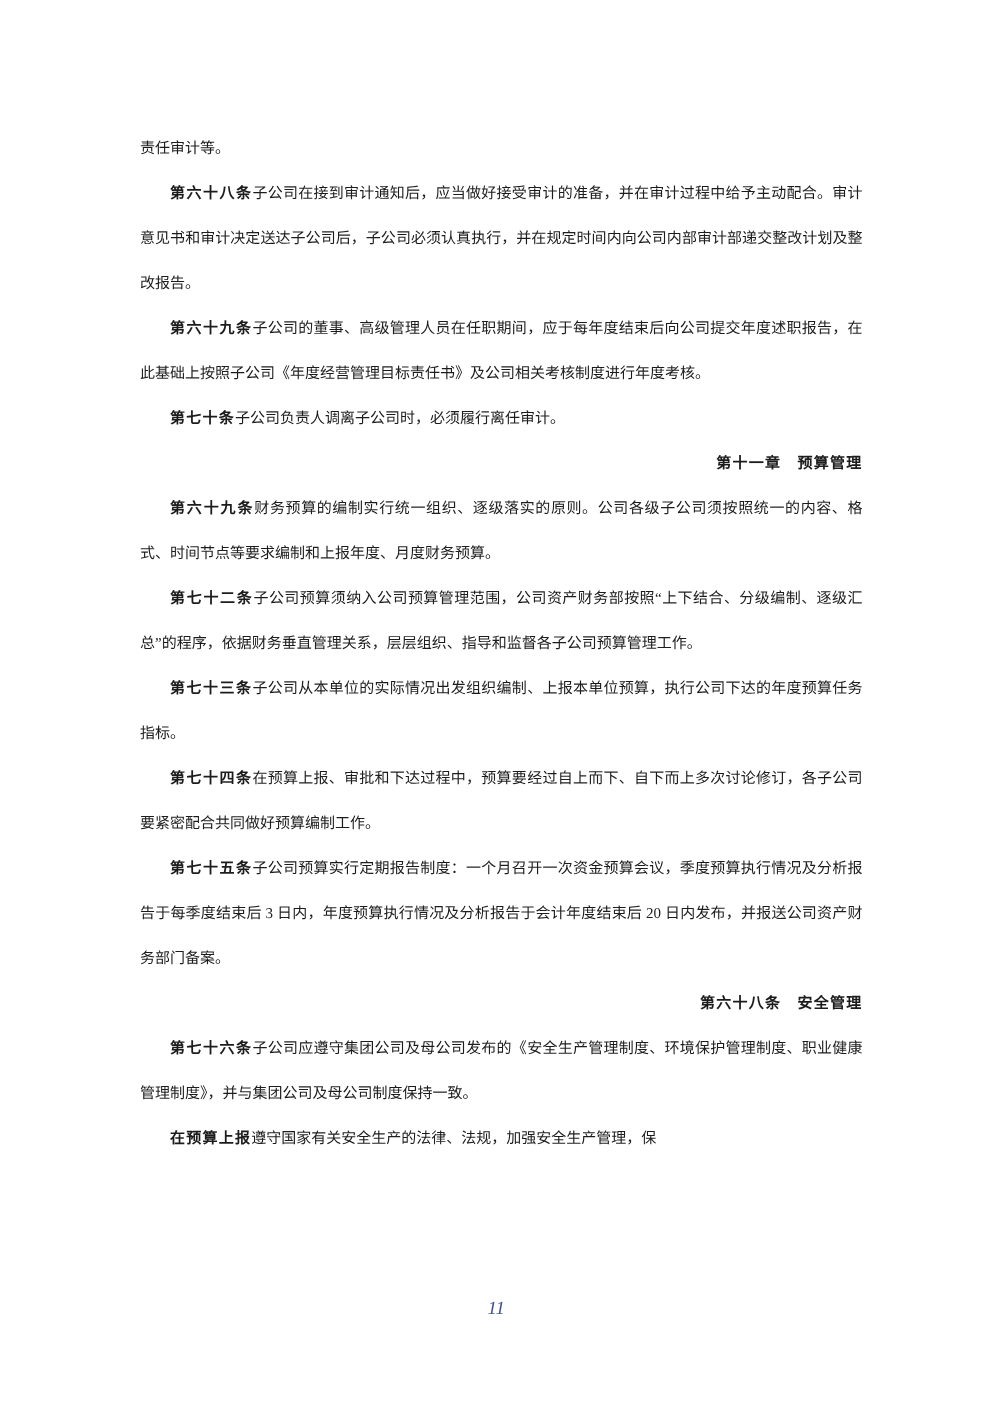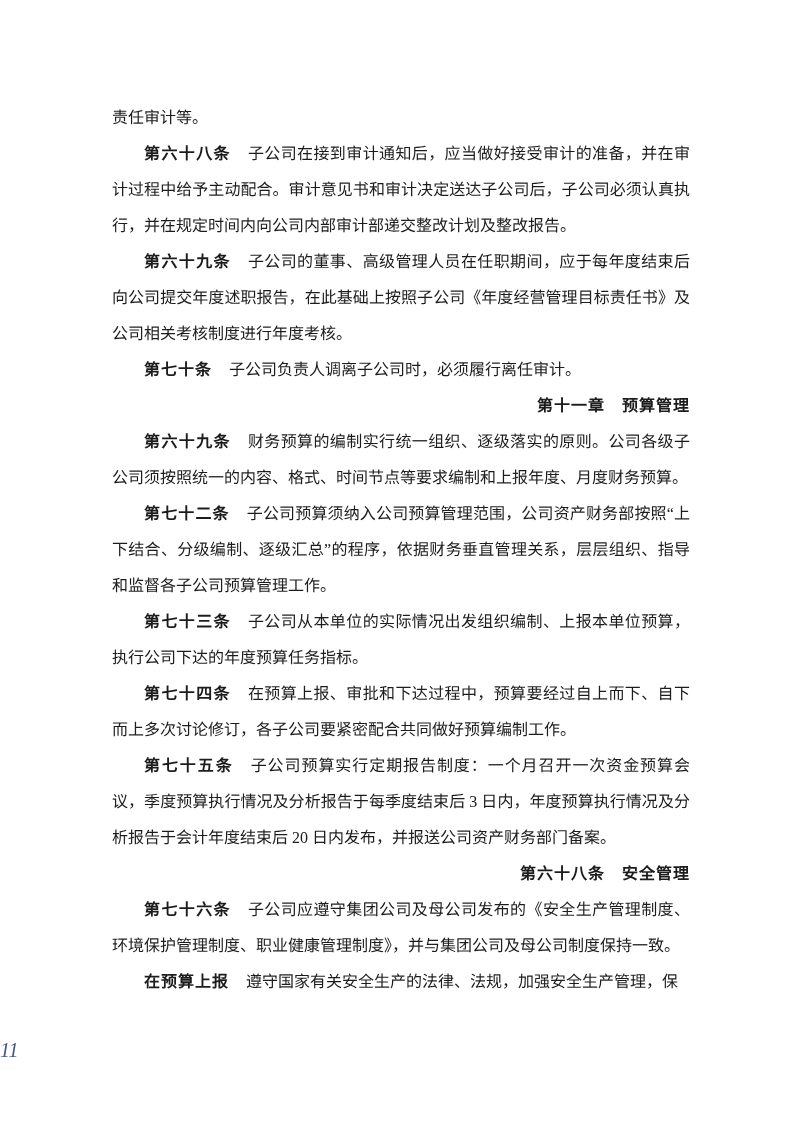--- a/index.html
+++ b/index.html
@@ -18,47 +18,47 @@
   }
   .content {
     position: absolute;
     top: 100px;
     left: 112px;
     width: 578px;
   }
   .content p, .content h2 {
     margin: 0;
     padding: 0;
-    font-size: 16px;
+    font-size: 12px;
     line-height: 36px;
     font-weight: normal;
   }
   p.body-text {
     text-align: justify;
     text-justify: inter-ideograph;
   }
   p.article {
     text-indent: 2em;
   }
   span.article-label {
     font-weight: bold;
-    margin-right: 17px;
     letter-spacing: 1px;
   }
   h2.chapter {
     text-align: right;
     font-weight: bold;
     letter-spacing: 1px;
   }
   .page-number {
     position: absolute;
     top: 1039px;
     left: 0;
     right: 0;
-    font-size: 20px;
+    text-align: center;
+    font-size: 15px;
     font-style: italic;
     color: #44538f;
     font-family: "Liberation Serif", "DejaVu Serif", serif;
   }
 </style>
 </head>
 <body>
 
 <div class="page">
   <div class="content">

